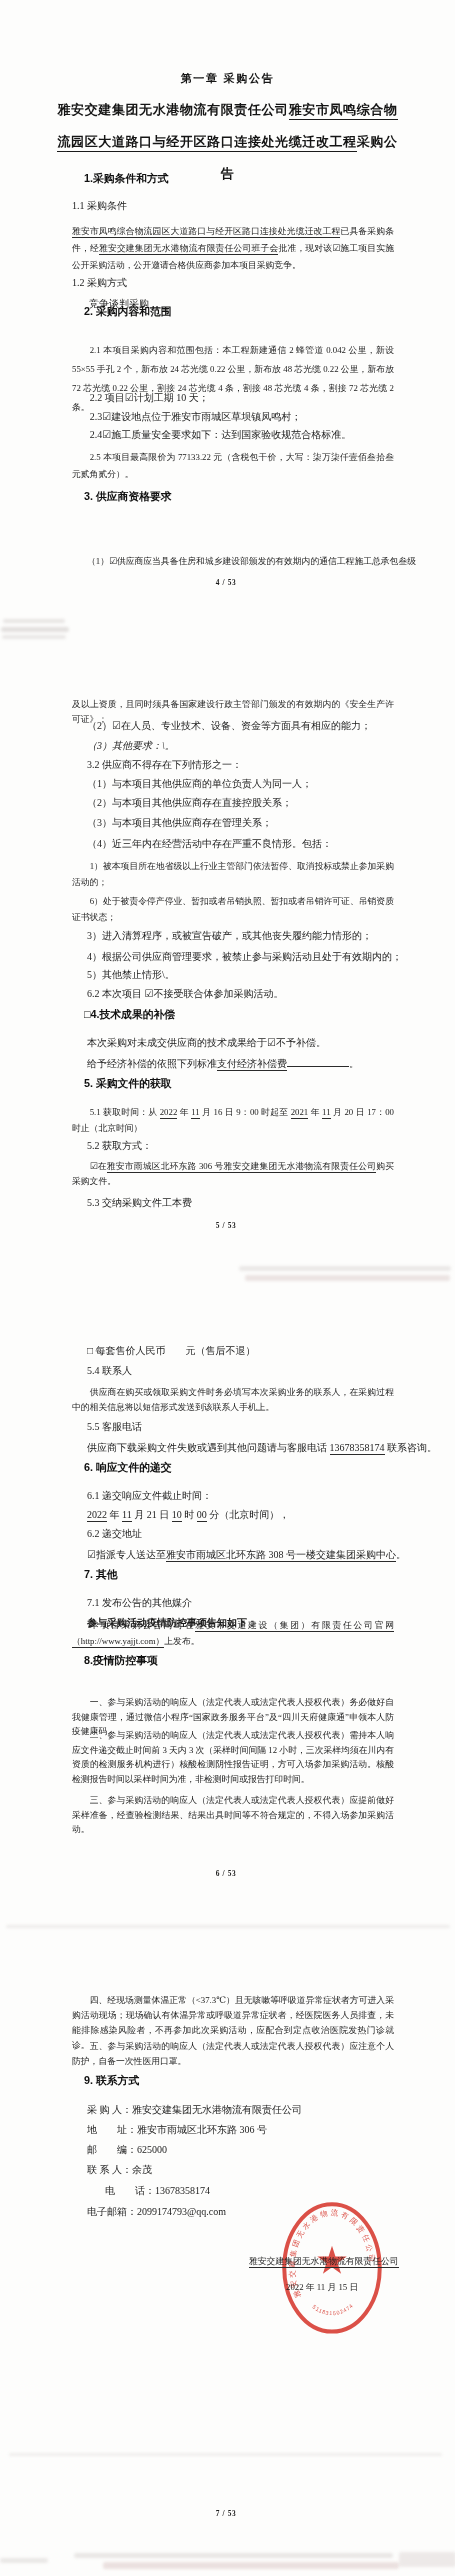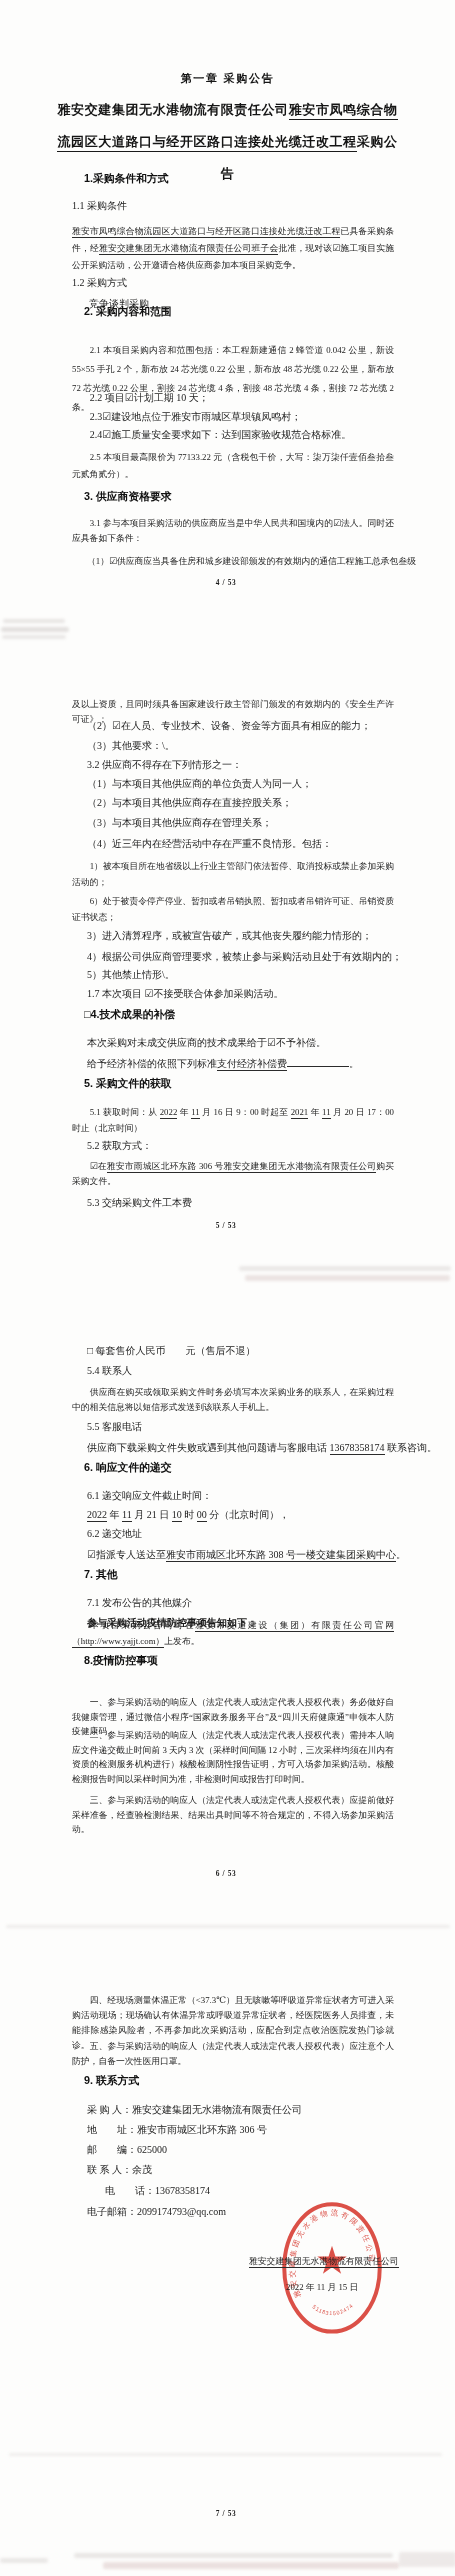--- a/index.html
+++ b/index.html
@@ -41,43 +41,42 @@
   <div class="t line" style="left:89px;top:297px;">竞争谈判采购</div>
 
   <div class="t h" style="left:72px;top:305px;">2. 采购内容和范围</div>
   <div class="t body ind" style="left:72px;top:341px;line-height:19px;">2.1 本项目采购内容和范围包括：本工程新建通信 2 蜂管道 0.042 公里，新设 55×55 手孔 2 个，新布放 24 芯光缆 0.22 公里，新布放 48 芯光缆 0.22 公里，新布放 72 芯光缆 0.22 公里，割接 24 芯光缆 4 条，割接 48 芯光缆 4 条，割接 72 芯光缆 2 条。</div>
   <div class="t line" style="left:72px;top:391px;text-indent:17.7px;">2.2 项目☑计划工期 10 天；</div>
   <div class="t line" style="left:72px;top:410px;text-indent:17.7px;">2.3☑建设地点位于雅安市雨城区草坝镇凤鸣村；</div>
   <div class="t line" style="left:72px;top:428px;text-indent:17.7px;">2.4☑施工质量安全要求如下：达到国家验收规范合格标准。</div>
   <div class="t body ind" style="left:72px;top:449px;line-height:17px;">2.5 本项目最高限价为 77133.22 元（含税包干价，大写：柒万柒仟壹佰叁拾叁元贰角贰分）。</div>
 
   <div class="t h" style="left:72px;top:490px;">3. 供应商资格要求</div>
-  <div class="t body ind" style="left:72px;top:516px;line-height:15.4px;">3.1 参与本项目采购活动的供应商应当是中华人民共和国境内的☑法人。同时还应具备如下条件：</div>
   <div class="t body" style="left:87px;top:554px;width:333px;line-height:15.4px;">（1）☑供应商应当具备住房和城乡建设部颁发的有效期内的通信工程施工总承包叁级</div>
 
   <div class="t pageno center" style="top:578px;">4 / 53</div>
 
   <div class="artifact" style="left:3.4px;top:619px;width:62px;height:4px;background:#b7aeac;opacity:.30;"></div>
   <div class="artifact" style="left:1.1px;top:627px;width:68px;height:4.6px;background:#b2a9a7;opacity:.35;"></div>
   <div class="artifact" style="left:2.3px;top:635px;width:64px;height:4px;background:#b7aeac;opacity:.28;"></div>
 
   <div class="t body" style="left:72px;top:697px;line-height:15.4px;">及以上资质，且同时须具备国家建设行政主管部门颁发的有效期内的《安全生产许可证》；</div>
   <div class="t line" style="left:87px;top:719px;">（2）☑在人员、专业技术、设备、资金等方面具有相应的能力；</div>
-  <div class="t line" style="left:87px;top:739px;">（3）其他要求：\。</div>
+  <div class="t line" style="left:87px;top:739px;font-style:italic;">（3）其他要求：\。</div>
   <div class="t line" style="left:87px;top:758px;">3.2 供应商不得存在下列情形之一：</div>
   <div class="t line" style="left:87px;top:777px;">（1）与本项目其他供应商的单位负责人为同一人；</div>
   <div class="t line" style="left:87px;top:796px;">（2）与本项目其他供应商存在直接控股关系；</div>
   <div class="t line" style="left:87px;top:816px;">（3）与本项目其他供应商存在管理关系；</div>
   <div class="t line" style="left:87px;top:837px;">（4）近三年内在经营活动中存在严重不良情形。包括：</div>
   <div class="t body ind" style="left:72px;top:858px;line-height:16px;">1）被本项目所在地省级以上行业主管部门依法暂停、取消投标或禁止参加采购活动的；</div>
   <div class="t body ind" style="left:72px;top:893px;line-height:16px;">6）处于被责令停产停业、暂扣或者吊销执照、暂扣或者吊销许可证、吊销资质证书状态；</div>
   <div class="t line" style="left:87px;top:929px;">3）进入清算程序，或被宣告破产，或其他丧失履约能力情形的；</div>
   <div class="t line" style="left:87px;top:950px;">4）根据公司供应商管理要求，被禁止参与采购活动且处于有效期内的；</div>
   <div class="t line" style="left:87px;top:968px;">5）其他禁止情形\。</div>
-  <div class="t line" style="left:87px;top:987px;">1.7 本次项目 ☑不接受联合体参加采购活动。</div>
+  <div class="t line" style="left:87px;top:987px;">6.2 本次项目 ☑不接受联合体参加采购活动。</div>
 
   <div class="t h" style="left:72px;top:1008px;">□4.技术成果的补偿</div>
   <div class="t line" style="left:87px;top:1036px;">本次采购对未成交供应商的技术成果给于☑不予补偿。</div>
   <div class="t line" style="left:87px;top:1057px;"><span>给予经济补偿的依照下列标准</span><span class="u">支付经济补偿费</span><span class="blank"></span><span>。</span></div>
 
   <div class="t h" style="left:72px;top:1077px;">5. 采购文件的获取</div>
   <div class="t body ind" style="left:72px;top:1104px;line-height:16px;"><span>5.1 获取时间：从 </span><span class="u">2022</span><span> 年 </span><span class="u">11</span><span> 月 16 日 9：00 时起至 </span><span class="u">2021</span><span> 年 </span><span class="u">11</span><span> 月 20 日 17：00 时止（北京时间）</span></div>
   <div class="t line" style="left:87px;top:1139px;">5.2 获取方式：</div>
   <div class="t body ind" style="left:72px;top:1159px;line-height:15px;"><span>☑在</span><span class="u">雅安市雨城区北环东路 306 号雅安交建集团无水港物流有限责任公司</span><span>购买采购文件。</span></div>
   <div class="t line" style="left:87px;top:1196px;">5.3 交纳采购文件工本费</div>

